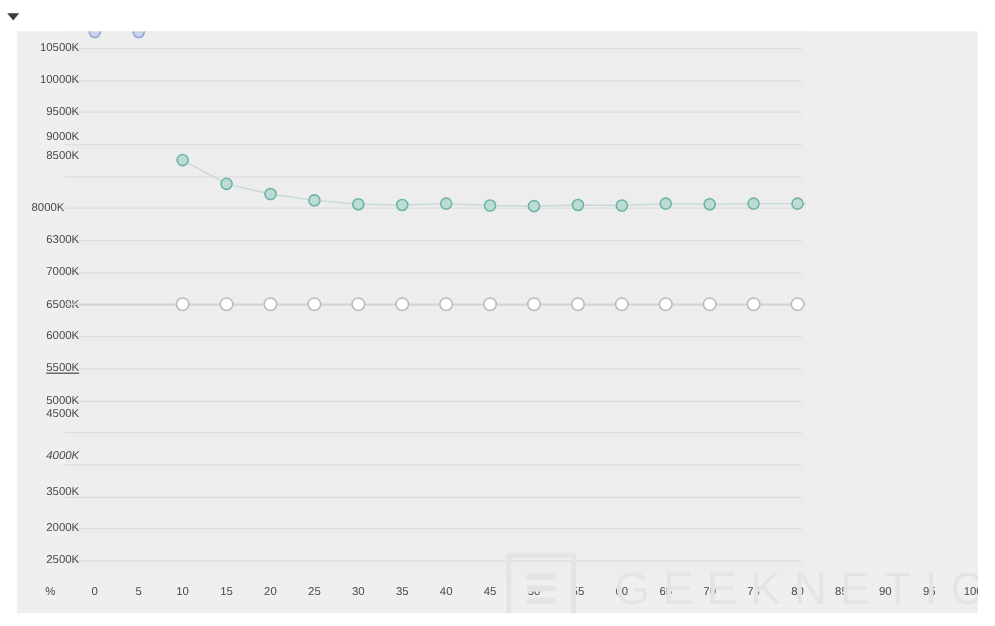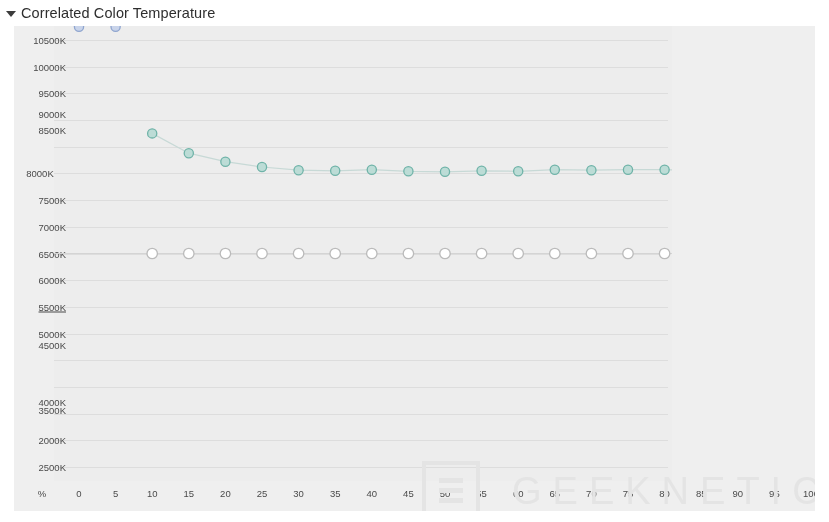--- a/index.html
+++ b/index.html
@@ -151,21 +151,20 @@
     font-family: "Liberation Sans", sans-serif;
   }
 </style>
 </head>
 <body>
 
 <div id="app">
 
   <div class="panel-header">
     <span class="tri-icon"></span>
-    <span class="panel-title">Correlated Color Temperature</span>
   </div>
 
   <div class="chart-frame">
 
     <div class="plot">
       <div class="plot-bg"></div>
       <div id="grid-layer">
           <div class="gridline" style="top: 14px;"></div>
           <div class="gridline" style="top: 40.6875px;"></div>
           <div class="gridline" style="top: 67.375px;"></div>
@@ -184,28 +183,28 @@
           <div class="gridline" style="top: 414.312px;"></div>
           <div class="gridline" style="top: 441px;"></div>
         </div>
       <div id="ylabel-layer">
           <div class="ylabel" style="top: 14px;">10500K</div>
           <div class="ylabel" style="top: 40.6875px;">10000K</div>
           <div class="ylabel" style="top: 67.375px;">9500K</div>
           <div class="ylabel" style="top: 88px;">9000K</div>
           <div class="ylabel" style="top: 104px; text-align: right;">8500K</div>
           <div class="ylabel" style="top: 147.438px; text-align: center;">8000K</div>
-          <div class="ylabel" style="top: 174.125px;">7500K</div>
+          <div class="ylabel" style="top: 174.125px;">6300K</div>
           <div class="ylabel" style="top: 200.812px;">7000K</div>
           <div class="ylabel" style="top: 227.5px;">6500K</div>
           <div class="ylabel" style="top: 254.188px;">6000K</div>
           <div class="ylabel" style="top: 280.875px; text-decoration: underline;">5500K</div>
           <div class="ylabel" style="top: 307.562px;">5000K</div>
           <div class="ylabel" style="top: 319px;">4500K</div>
-          <div class="ylabel" style="top: 376px;">4000K</div>
+          <div class="ylabel" style="top: 354px; font-style: italic;">4000K</div>
           <div class="ylabel" style="top: 384px;">3500K</div>
           <div class="ylabel" style="top: 414.312px;">2000K</div>
           <div class="ylabel" style="top: 441px;">2500K</div>
         </div>
       <svg class="series-svg" id="series-layer" viewBox="0 0 801 455" preserveAspectRatio="none">
           <polyline points="40.0,227.5 65.0,227.5 101.6,227.5 138.2,227.5 174.8,227.5 211.4,227.5 248.0,227.5 284.6,227.5 321.2,227.5 357.8,227.5 394.4,227.5 431.0,227.5 467.6,227.5 504.2,227.5 540.8,227.5 577.4,227.5 614.0,227.5 650.6,227.5 687.2,227.5 723.8,227.5 760.4,227.5 797.0,227.5" fill="none" stroke="#d4d4d4" stroke-width="1.2"></polyline>
           <circle cx="138.2" cy="227.5" r="5.2" fill="#ffffff" stroke="#bbbbbb" stroke-width="1.3"></circle>
           <circle cx="174.8" cy="227.5" r="5.2" fill="#ffffff" stroke="#bbbbbb" stroke-width="1.3"></circle>
           <circle cx="211.4" cy="227.5" r="5.2" fill="#ffffff" stroke="#bbbbbb" stroke-width="1.3"></circle>
           <circle cx="248.0" cy="227.5" r="5.2" fill="#ffffff" stroke="#bbbbbb" stroke-width="1.3"></circle>

